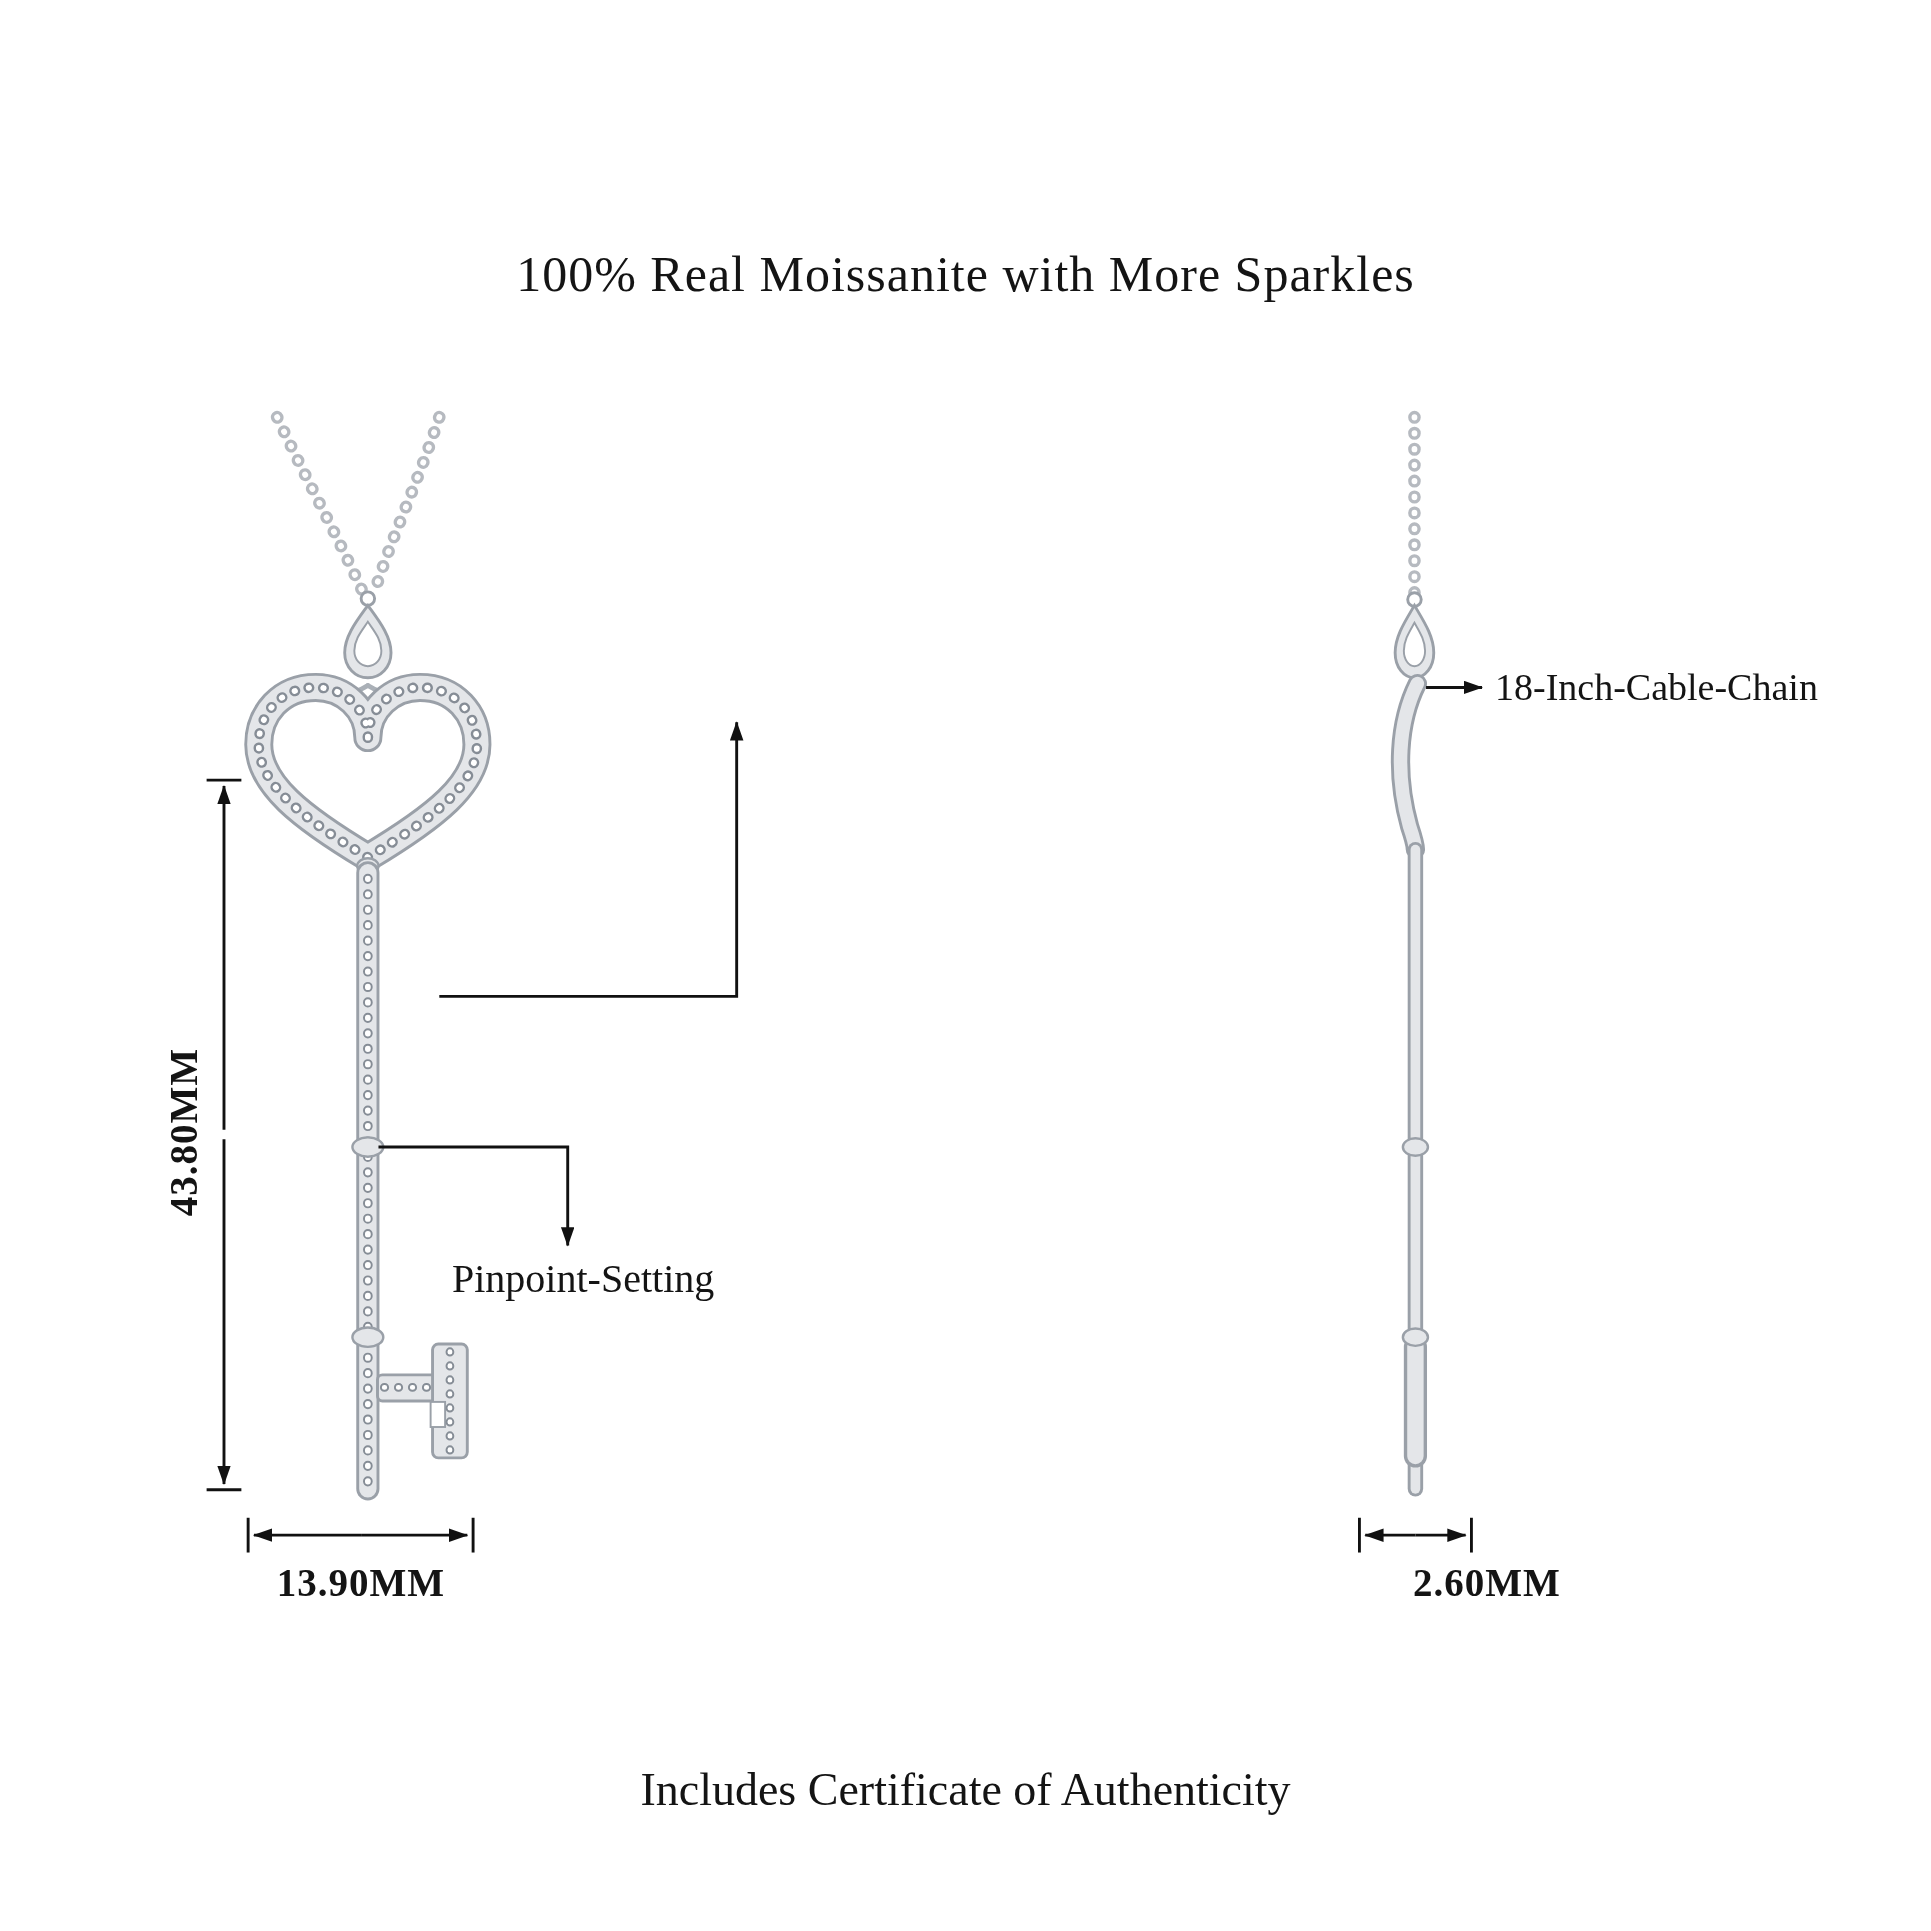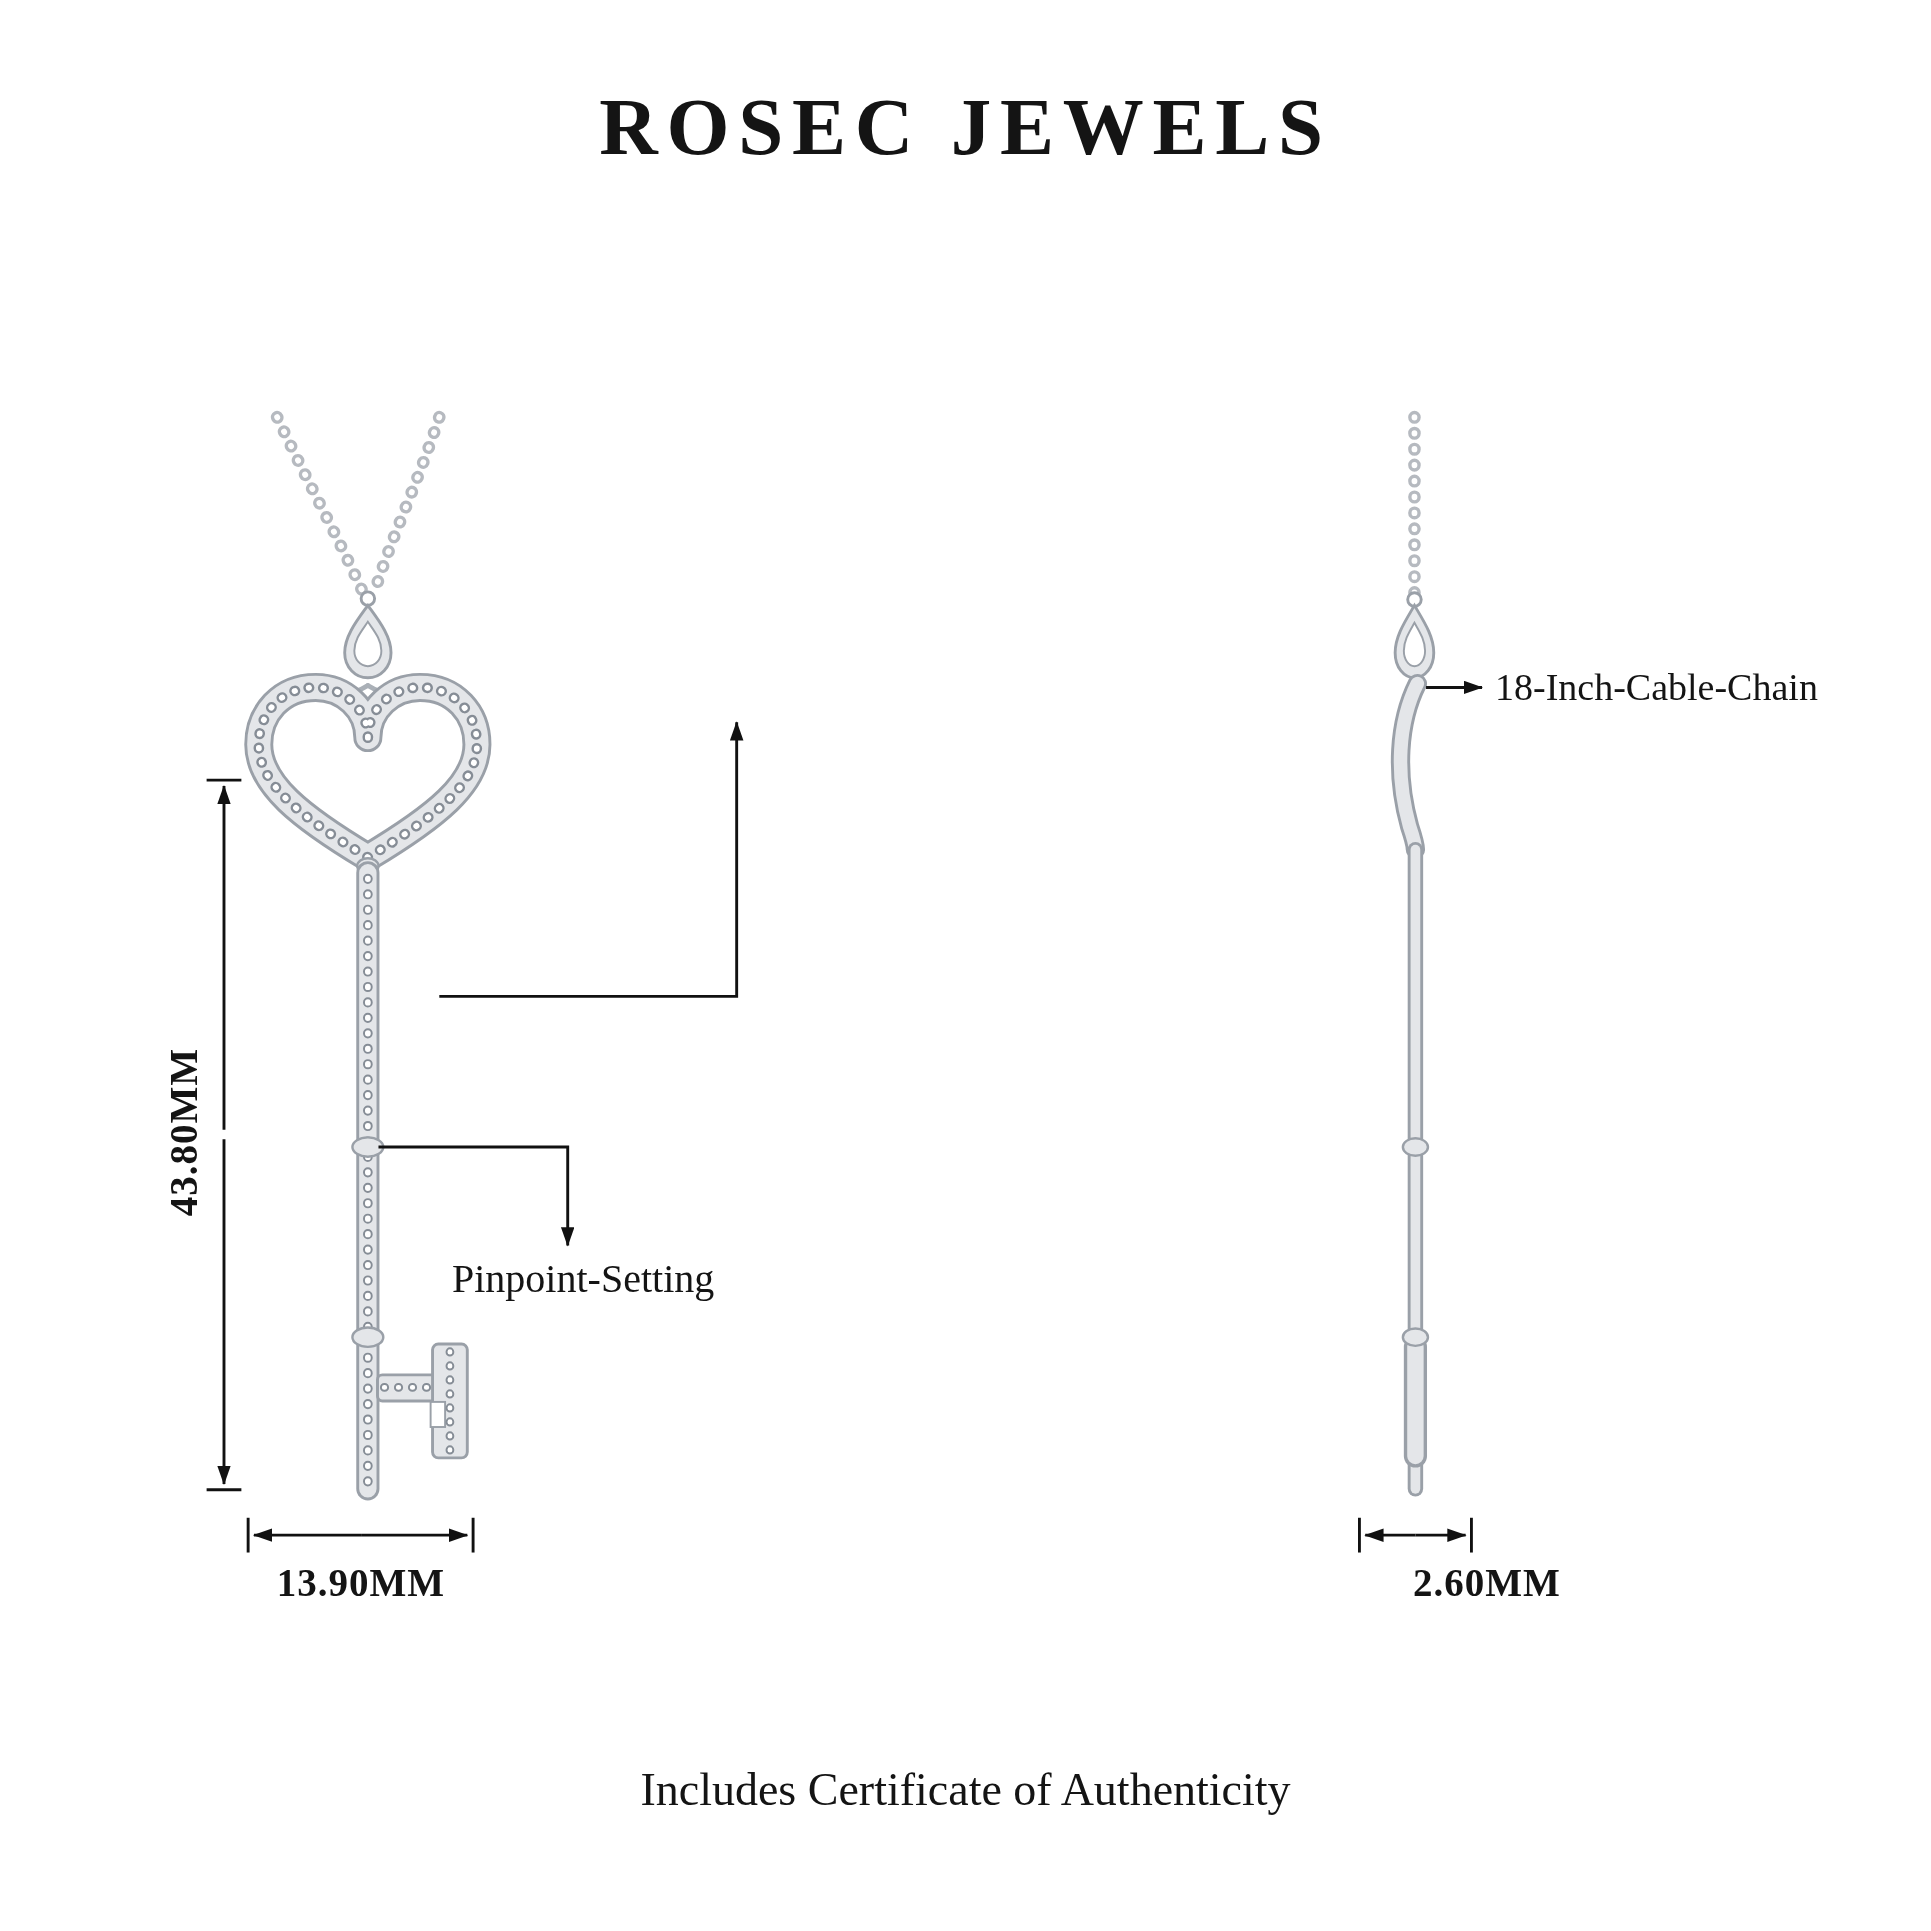--- a/index.html
+++ b/index.html
@@ -155,22 +155,22 @@
     </g>
 
     <g stroke="#111111" stroke-width="3" fill="none">
       <path d="M1408,1572 V1608"></path>
       <path d="M1524,1572 V1608"></path>
       <path d="M1466,1590 H1414" marker-end="url(#arr)"></path>
       <path d="M1466,1590 H1518" marker-end="url(#arr)"></path>
     </g>
   </svg>
 
-  <div class="txt brand">ROSEC JEWELS</div>
 
+  <div class="txt tagline">100% Real Moissanite with More Sparkles</div>
 
   <div class="txt ann ann-stone">
   </div>
 
   <div class="txt ann ann-pinpoint">Pinpoint-Setting</div>
 
   <div class="txt ann ann-chain">18-Inch-Cable-Chain</div>
 
   <div class="txt dim dim-height">43.80MM</div>
 

